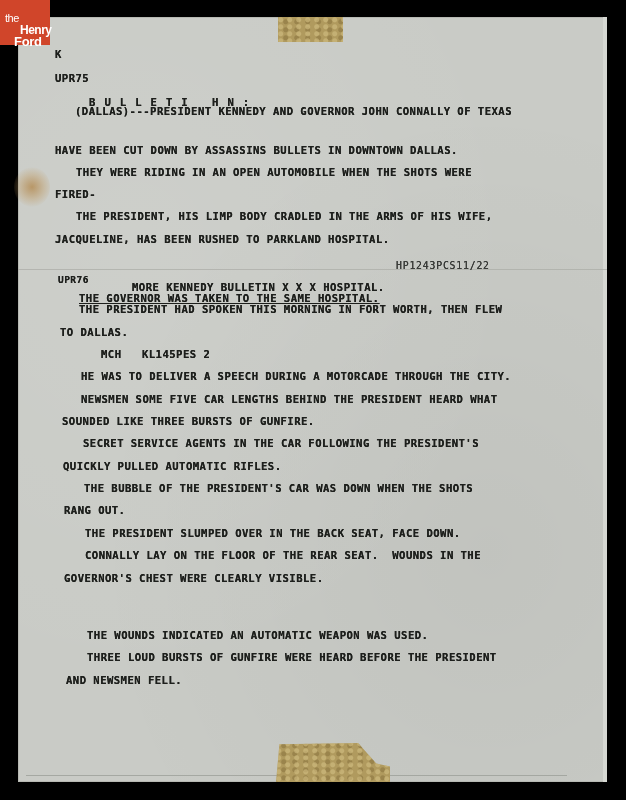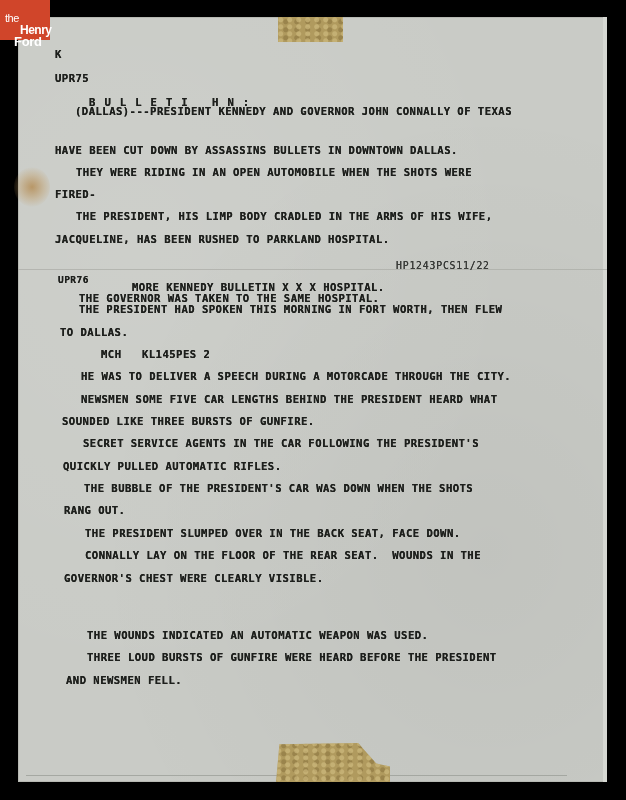--- a/index.html
+++ b/index.html
@@ -75,21 +75,21 @@
       top: 741px;
       width: 114px;
       height: 41px;
       clip-path: polygon(3% 8%, 72% 5%, 88% 55%, 100% 62%, 100% 100%, 0 100%);
     }
     .logo {
       position: absolute;
       left: 0;
       top: 0;
       width: 50px;
-      height: 40px;
+      height: 45px;
       background: #d0452a;
       color: #ffffff;
       font-family: "Liberation Sans", "DejaVu Sans", sans-serif;
       line-height: 1;
     }
     .logo .the {
       position: absolute;
       left: 5px;
       top: 13px;
       font-size: 11px;
@@ -160,21 +160,21 @@
   <div class="line wide" style="left:89px; top:96px;">BULLETI HN:</div>
   <div class="line" style="left:75px; top:105px;">(DALLAS)---PRESIDENT KENNEDY AND GOVERNOR JOHN CONNALLY OF TEXAS</div>
   <div class="line" style="left:55px; top:144px;">HAVE BEEN CUT DOWN BY ASSASSINS BULLETS IN DOWNTOWN DALLAS.</div>
   <div class="line" style="left:76px; top:166px;">THEY WERE RIDING IN AN OPEN AUTOMOBILE WHEN THE SHOTS WERE</div>
   <div class="line" style="left:55px; top:188px;">FIRED-</div>
   <div class="line" style="left:76px; top:210px;">THE PRESIDENT, HIS LIMP BODY CRADLED IN THE ARMS OF HIS WIFE,</div>
   <div class="line" style="left:55px; top:233px;">JACQUELINE, HAS BEEN RUSHED TO PARKLAND HOSPITAL.</div>
   <div class="line faint" style="left:396px; top:260px;">HP1243PCS11/22</div>
   <div class="line sup" style="left:58px; top:274px;">UPR76</div>
   <div class="line" style="left:92px; top:281px;margin-left:40px;">MORE KENNEDY BULLETIN X X X HOSPITAL.</div>
-  <div class="line" style="left:79px; top:292px;">THE GOVERNOR WAS TAKEN TO THE SAME HOSPITAL.</div>
+  <div class="line" style="left:79px; top:292px;text-decoration:underline;">THE GOVERNOR WAS TAKEN TO THE SAME HOSPITAL.</div>
   <div class="line" style="left:79px; top:303px;">THE PRESIDENT HAD SPOKEN THIS MORNING IN FORT WORTH, THEN FLEW</div>
   <div class="line" style="left:60px; top:326px;">TO DALLAS.</div>
   <div class="line" style="left:81px; top:348px;padding-left:20px;">MCH   KL145PES 2</div>
   <div class="line" style="left:81px; top:370px;">HE WAS TO DELIVER A SPEECH DURING A MOTORCADE THROUGH THE CITY.</div>
   <div class="line" style="left:81px; top:393px;">NEWSMEN SOME FIVE CAR LENGTHS BEHIND THE PRESIDENT HEARD WHAT</div>
   <div class="line" style="left:62px; top:415px;">SOUNDED LIKE THREE BURSTS OF GUNFIRE.</div>
   <div class="line" style="left:83px; top:437px;">SECRET SERVICE AGENTS IN THE CAR FOLLOWING THE PRESIDENT'S</div>
   <div class="line" style="left:63px; top:460px;">QUICKLY PULLED AUTOMATIC RIFLES.</div>
   <div class="line" style="left:84px; top:482px;">THE BUBBLE OF THE PRESIDENT'S CAR WAS DOWN WHEN THE SHOTS</div>
   <div class="line" style="left:64px; top:504px;">RANG OUT.</div>

